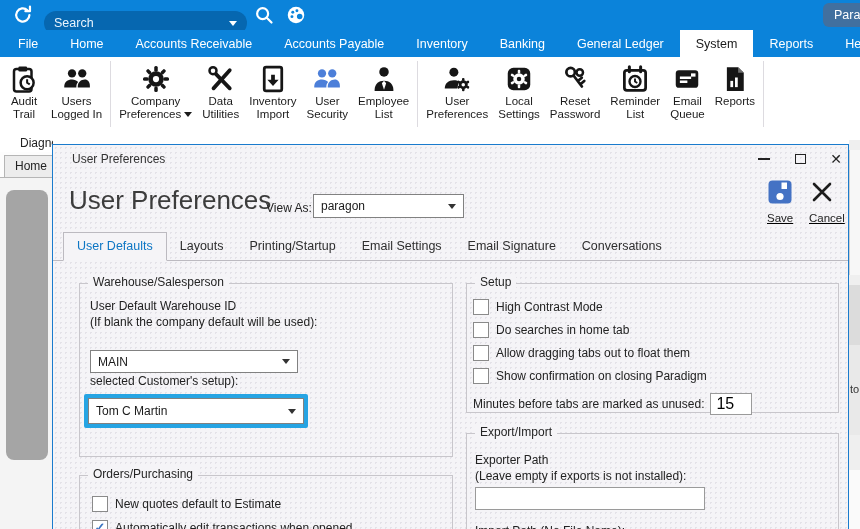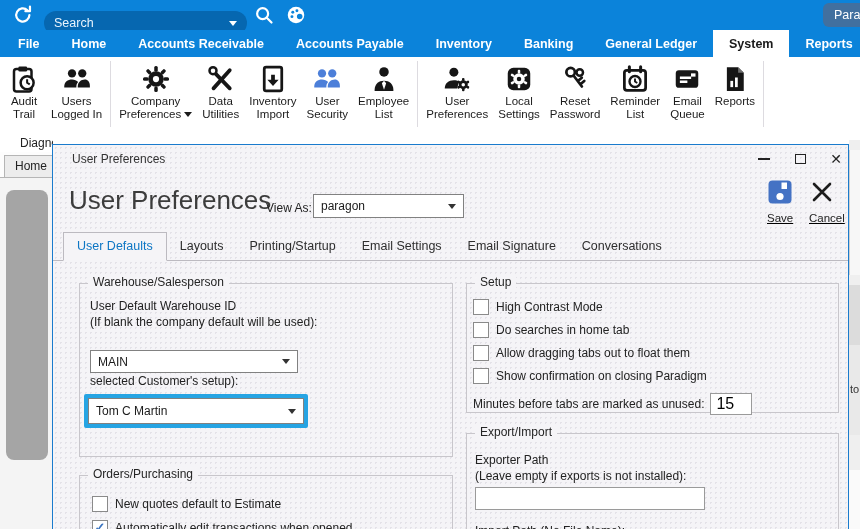--- a/index.html
+++ b/index.html
@@ -11,21 +11,21 @@
   #topbar { position:absolute; left:0; top:0; width:860px; height:30px; background:#0b83da; }
   #refresh-btn { position:absolute; left:12px; top:4px; width:22px; height:22px; cursor:pointer; }
   #search-pill { position:absolute; left:44px; top:3px; width:203px; height:24px; background:#0667b0; border-radius:12px; display:flex; align-items:center; padding:0 10px; color:#eaf4fd; font-size:12.5px;margin-top:8px; }
   #search-pill .caret-w { margin-left:auto; width:0; height:0; border-left:4px solid transparent; border-right:4px solid transparent; border-top:5px solid #fff; }
   #search-go { position:absolute; left:253px; top:4px; width:22px; height:22px; }
   #palette-btn { position:absolute; left:285px; top:4px; width:22px; height:22px; }
   #brand-pill { position:absolute; left:823px; top:3px; width:50px; height:24px; background:#41709f; border-radius:6px; color:#fff; font-size:12.5px; display:flex; align-items:center; padding-left:11px; }
 
   
   #menubar { position:absolute; left:0; top:30px; width:860px; height:27px; background:#0b83da; display:flex; align-items:stretch; padding-left:2px; }
-  .menu-item { color:#fff; font-size:12.5px; display:flex; align-items:center; padding:0 16px; cursor:pointer; white-space:nowrap;font-weight:bold; }
+  .menu-item { color:#fff; font-size:12.5px; display:flex; align-items:center; padding:0 16px; cursor:pointer; white-space:nowrap; }
   .menu-item.active { background:#fff; color:#1a1a1a; }
 
   
   #ribbon { position:absolute; left:0; top:57px; width:860px; height:78px; background:#fff; display:flex; align-items:flex-start; padding:4px 0 0 2px; }
   .rb-item { display:flex; flex-direction:column; align-items:center; padding:2px 5px; cursor:pointer; min-width:44px; }
   .rb-ico { width:32px; height:32px; display:flex; align-items:center; justify-content:center; }
   .rb-lbl { font-size:11.5px; color:#1b1b1b; line-height:13px; text-align:center; white-space:nowrap; }
   .rb-caret { display:inline-block; width:0; height:0; border-left:4px solid transparent; border-right:4px solid transparent; border-top:5px solid #1b1b1b; margin-left:3px; vertical-align:middle; }
   .rb-sep { width:1px; background:#dddbe0; height:66px; margin:0 3px; align-self:flex-start; }
 

